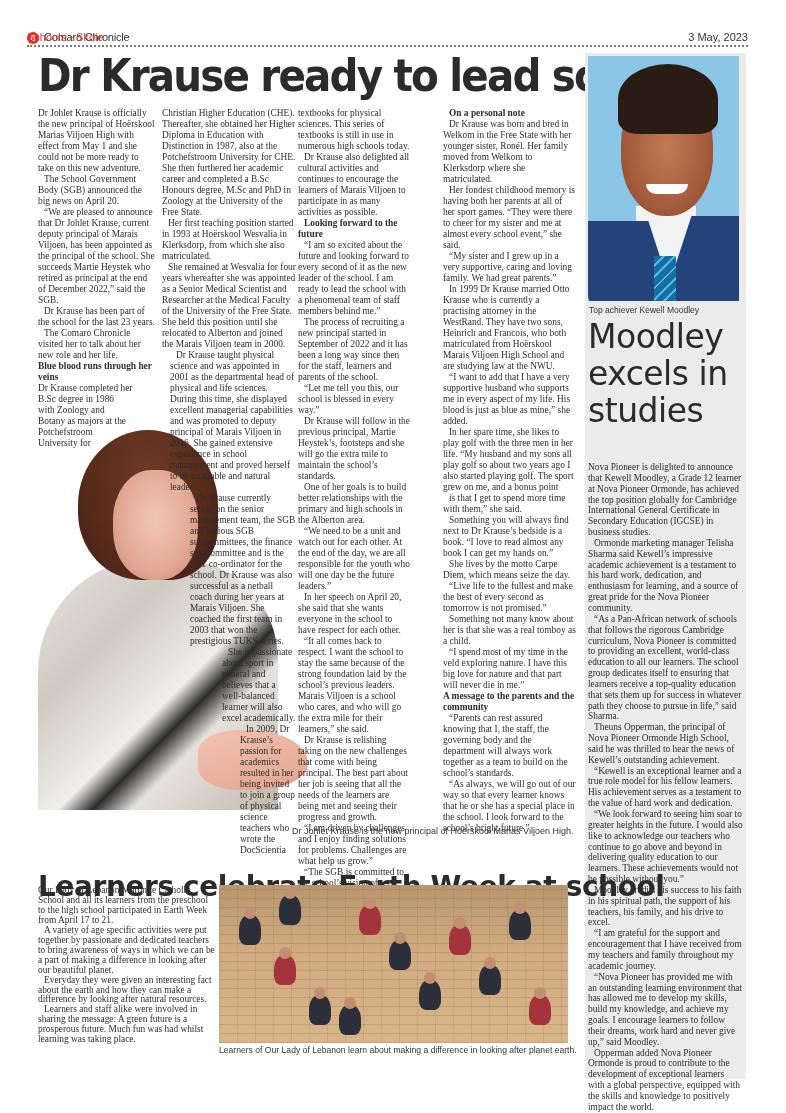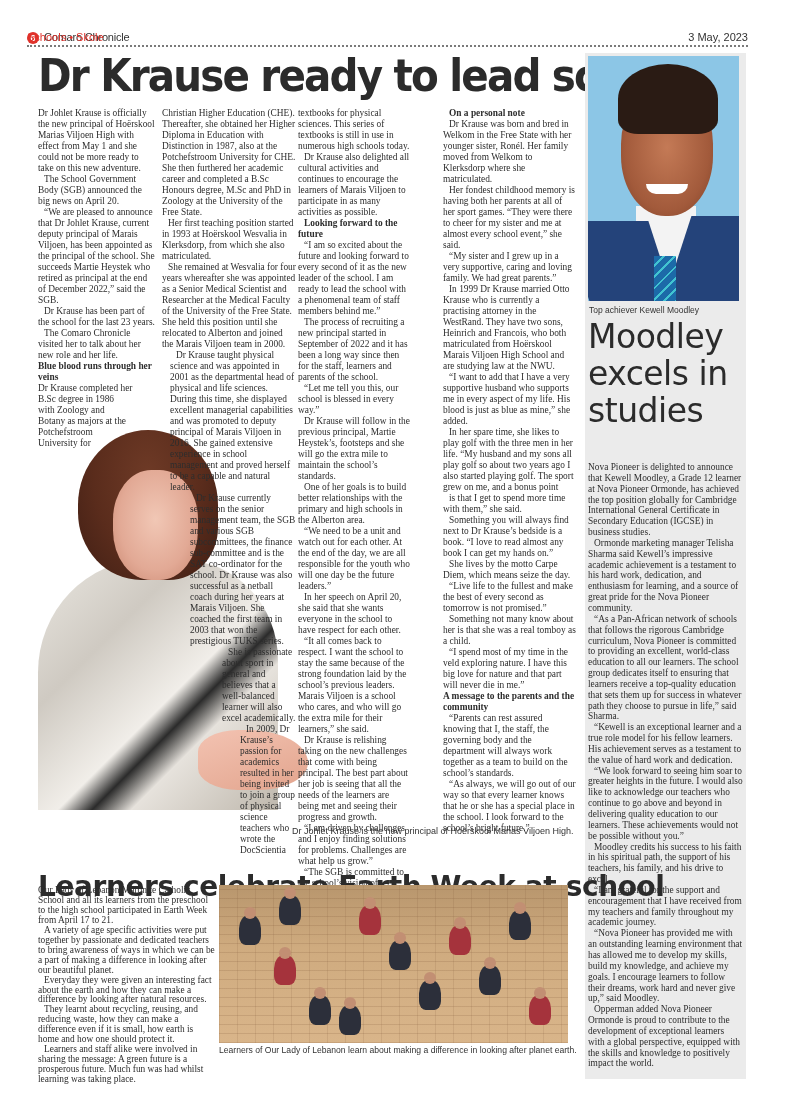--- a/index.html
+++ b/index.html
@@ -140,34 +140,34 @@
   <div class="m-face"></div>
   <div class="m-hair"></div>
   <div class="m-smile"></div>
 </div>
 <div class="cap-moodley">Top achiever Kewell Moodley</div>
 <h2 class="moodley-headline">Moodley excels in studies</h2>
 <div class="col moodley-body">
   <p class="noindent">Nova Pioneer is delighted to announce that Kewell Moodley, a Grade 12 learner at Nova Pioneer Ormonde, has achieved the top position globally for Cambridge International General Certificate in Secondary Education (IGCSE) in business studies.</p>
   <p>Ormonde marketing manager Telisha Sharma said Kewell’s impressive academic achievement is a testament to his hard work, dedication, and enthusiasm for learning, and a source of great pride for the Nova Pioneer community.</p>
   <p>“As a Pan-African network of schools that follows the rigorous Cambridge curriculum, Nova Pioneer is committed to providing an excellent, world-class education to all our learners. The school group dedicates itself to ensuring that learners receive a top-quality education that sets them up for success in whatever path they choose to pursue in life,” said Sharma.</p>
+  <p>Theuns Opperman, the principal of Nova Pioneer Ormonde High School, said he was thrilled to hear the news of Kewell’s outstanding achievement.</p>
   <p>“Kewell is an exceptional learner and a true role model for his fellow learners. His achievement serves as a testament to the value of hard work and dedication.</p>
   <p>“We look forward to seeing him soar to greater heights in the future. I would also like to acknowledge our teachers who continue to go above and beyond in delivering quality education to our learners. These achievements would not be possible without you.”</p>
   <p>Moodley credits his success to his faith in his spiritual path, the support of his teachers, his family, and his drive to excel.</p>
   <p>“I am grateful for the support and encouragement that I have received from my teachers and family throughout my academic journey.</p>
   <p>“Nova Pioneer has provided me with an outstanding learning environment that has allowed me to develop my skills, build my knowledge, and achieve my goals. I encourage learners to follow their dreams, work hard and never give up,” said Moodley.</p>
   <p>Opperman added Nova Pioneer Ormonde is proud to contribute to the development of exceptional learners with a global perspective, equipped with the skills and knowledge to positively impact the world.</p>
 </div>
 
 <h2 class="earth-headline">Learners celebrate Earth Week at school</h2>
 <div class="col earth-body">
   <p class="noindent">Our Lady of Lebanon Maronite Catholic School and all its learners from the preschool to the high school participated in Earth Week from April 17 to 21.</p>
   <p>A variety of age specific activities were put together by passionate and dedicated teachers to bring awareness of ways in which we can be a part of making a difference in looking after our beautiful planet.</p>
   <p>Everyday they were given an interesting fact about the earth and how they can make a difference by looking after natural resources.</p>
-  <p>They learnt about recycling, reusing, and reducing waste, how they can make a difference even if it is small, how earth is home and how one should protect it.</p>
   <p>Learners and staff alike were involved in sharing the message: A green future is a prosperous future. Much fun was had whilst learning was taking place.</p>
 </div>
 <div class="photo-earth">
   <div class="brick"></div>
   <div class="kid" style="left:20px; top:30px;"></div>
   <div class="kid red" style="left:55px; top:70px;"></div>
   <div class="kid" style="left:90px; top:110px;"></div>
   <div class="kid red" style="left:140px; top:20px;"></div>
   <div class="kid" style="left:170px; top:55px;"></div>
   <div class="kid" style="left:200px; top:95px;"></div>

